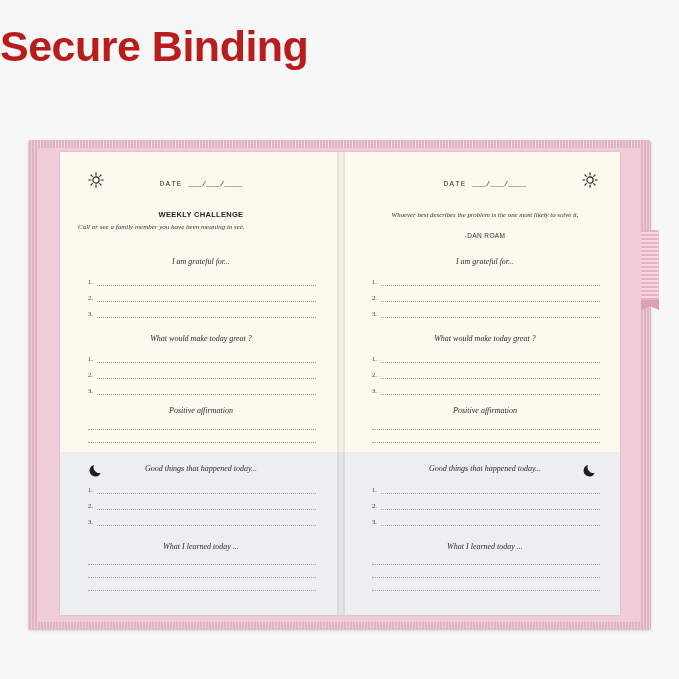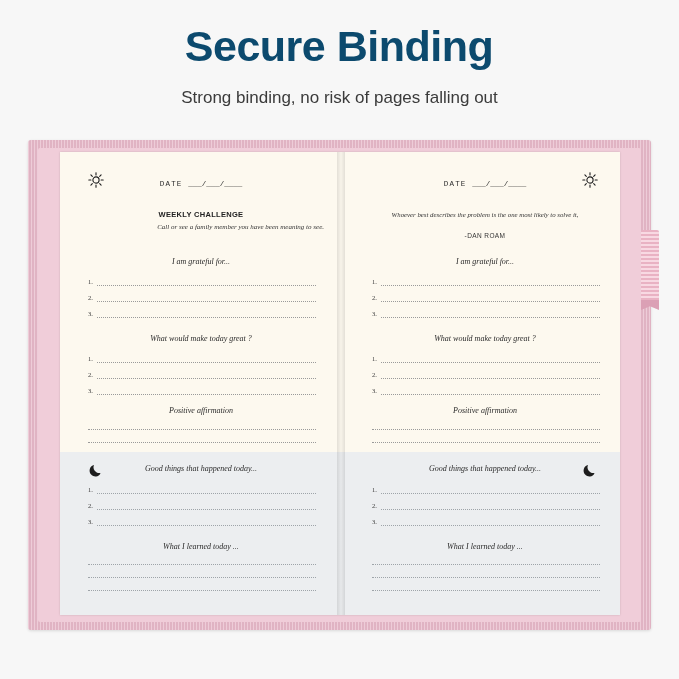--- a/index.html
+++ b/index.html
@@ -18,24 +18,23 @@
     width: 679px;
     height: 679px;
     background: #f7f7f7;
   }
   
   .headline {
     position: absolute;
     top: 22px;
     left: 0;
     width: 678px;
-    text-align: center;
     font-size: 43px;
     font-weight: bold;
-    color: #0c4a6e;
+    color: #b91c1c;
     letter-spacing: -0.5px;
   }
   .subhead {
     position: absolute;
     top: 88px;
     left: 0;
     width: 679px;
     text-align: center;
     font-size: 17px;
     color: #3b3b3b;
@@ -165,21 +164,21 @@
     width: 270px;
     text-align: center;
     font-size: 7.5px;
     font-weight: bold;
     color: #222;
     letter-spacing: 0.3px;
   }
   .block-sub {
     position: absolute;
     width: 270px;
-    text-align: right;
+    text-align: left;
     font-size: 7px;
     font-style: italic;
     color: #333;
     line-height: 10px;
   }
   .section-head {
     position: absolute;
     width: 270px;
     text-align: center;
     font-size: 8px;
@@ -232,21 +231,20 @@
   
   .night .num-line .dots,
   .night .plain-line { border-bottom-color: #9ea4a9; }
 </style>
 </head>
 <body>
 
 <div class="page">
 
   <div class="headline">Secure Binding</div>
-  <div class="subhead">Strong binding, no risk of pages falling out</div>
 
   <div class="book">
     <div class="cover">
       <div class="cover-texture"></div>
     </div>
     <div class="cover-inner-edge"></div>
 
     <div class="ribbon"></div>
     <div class="ribbon-tail"></div>
 

